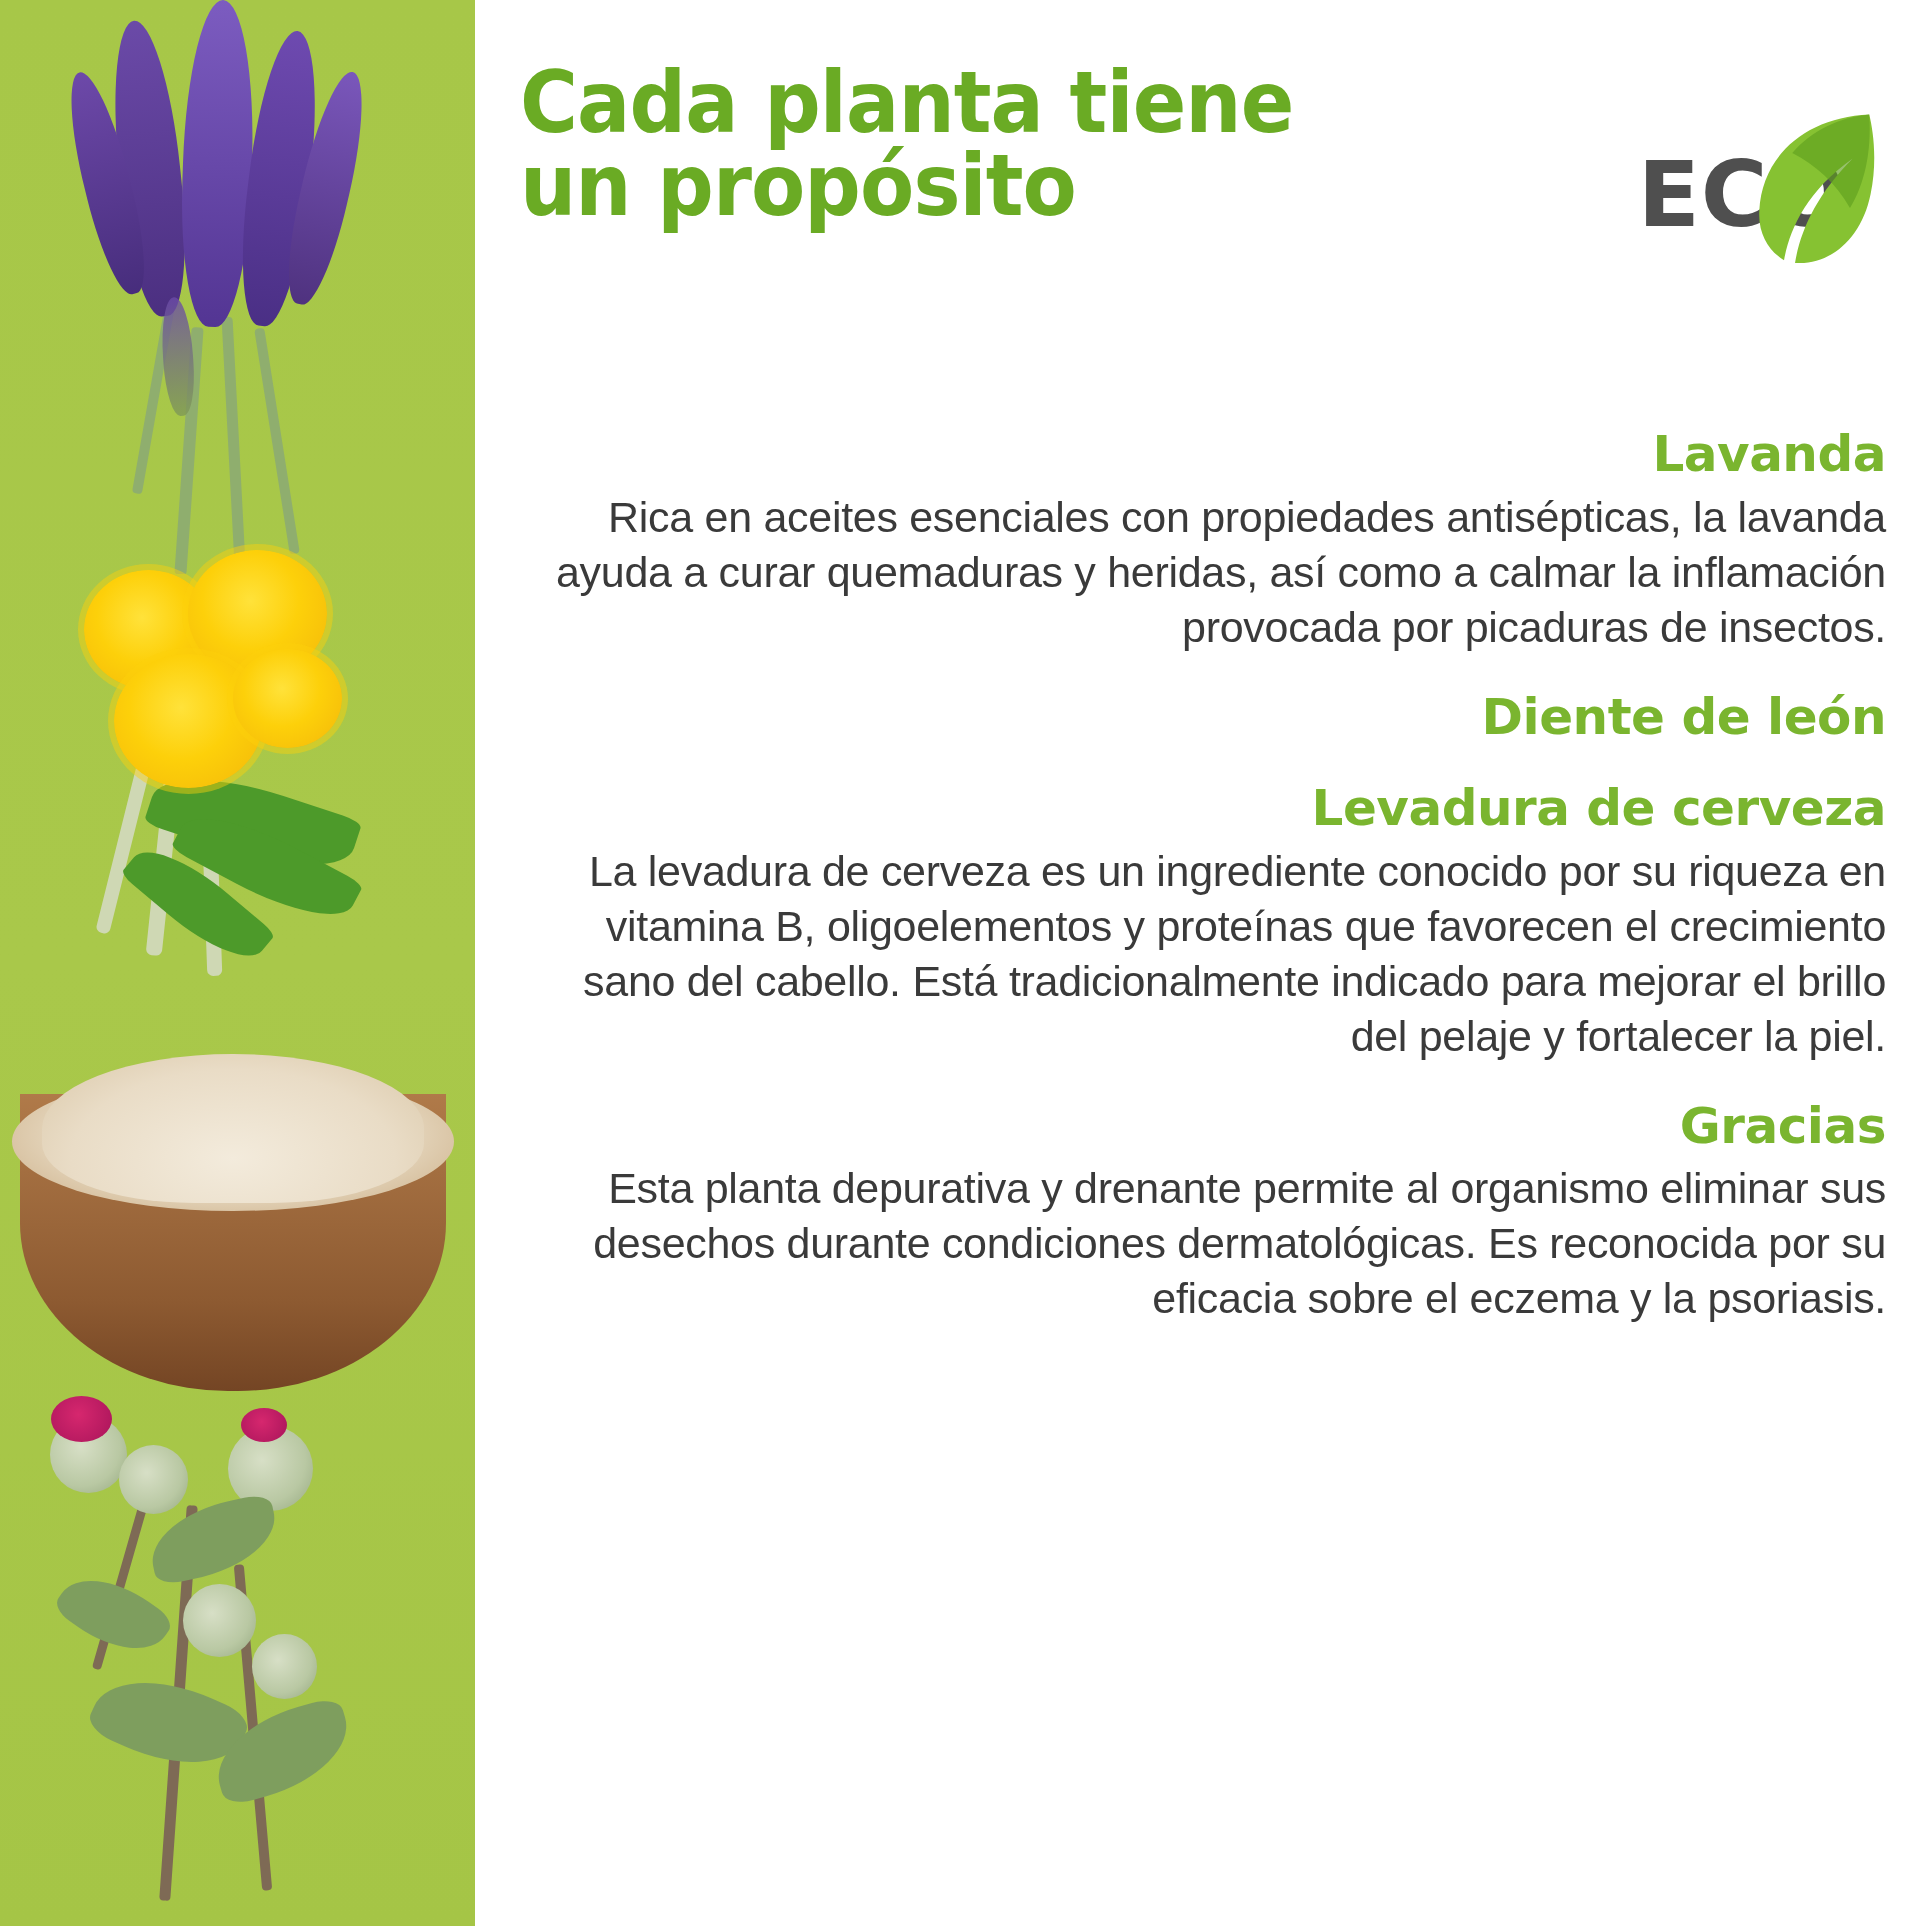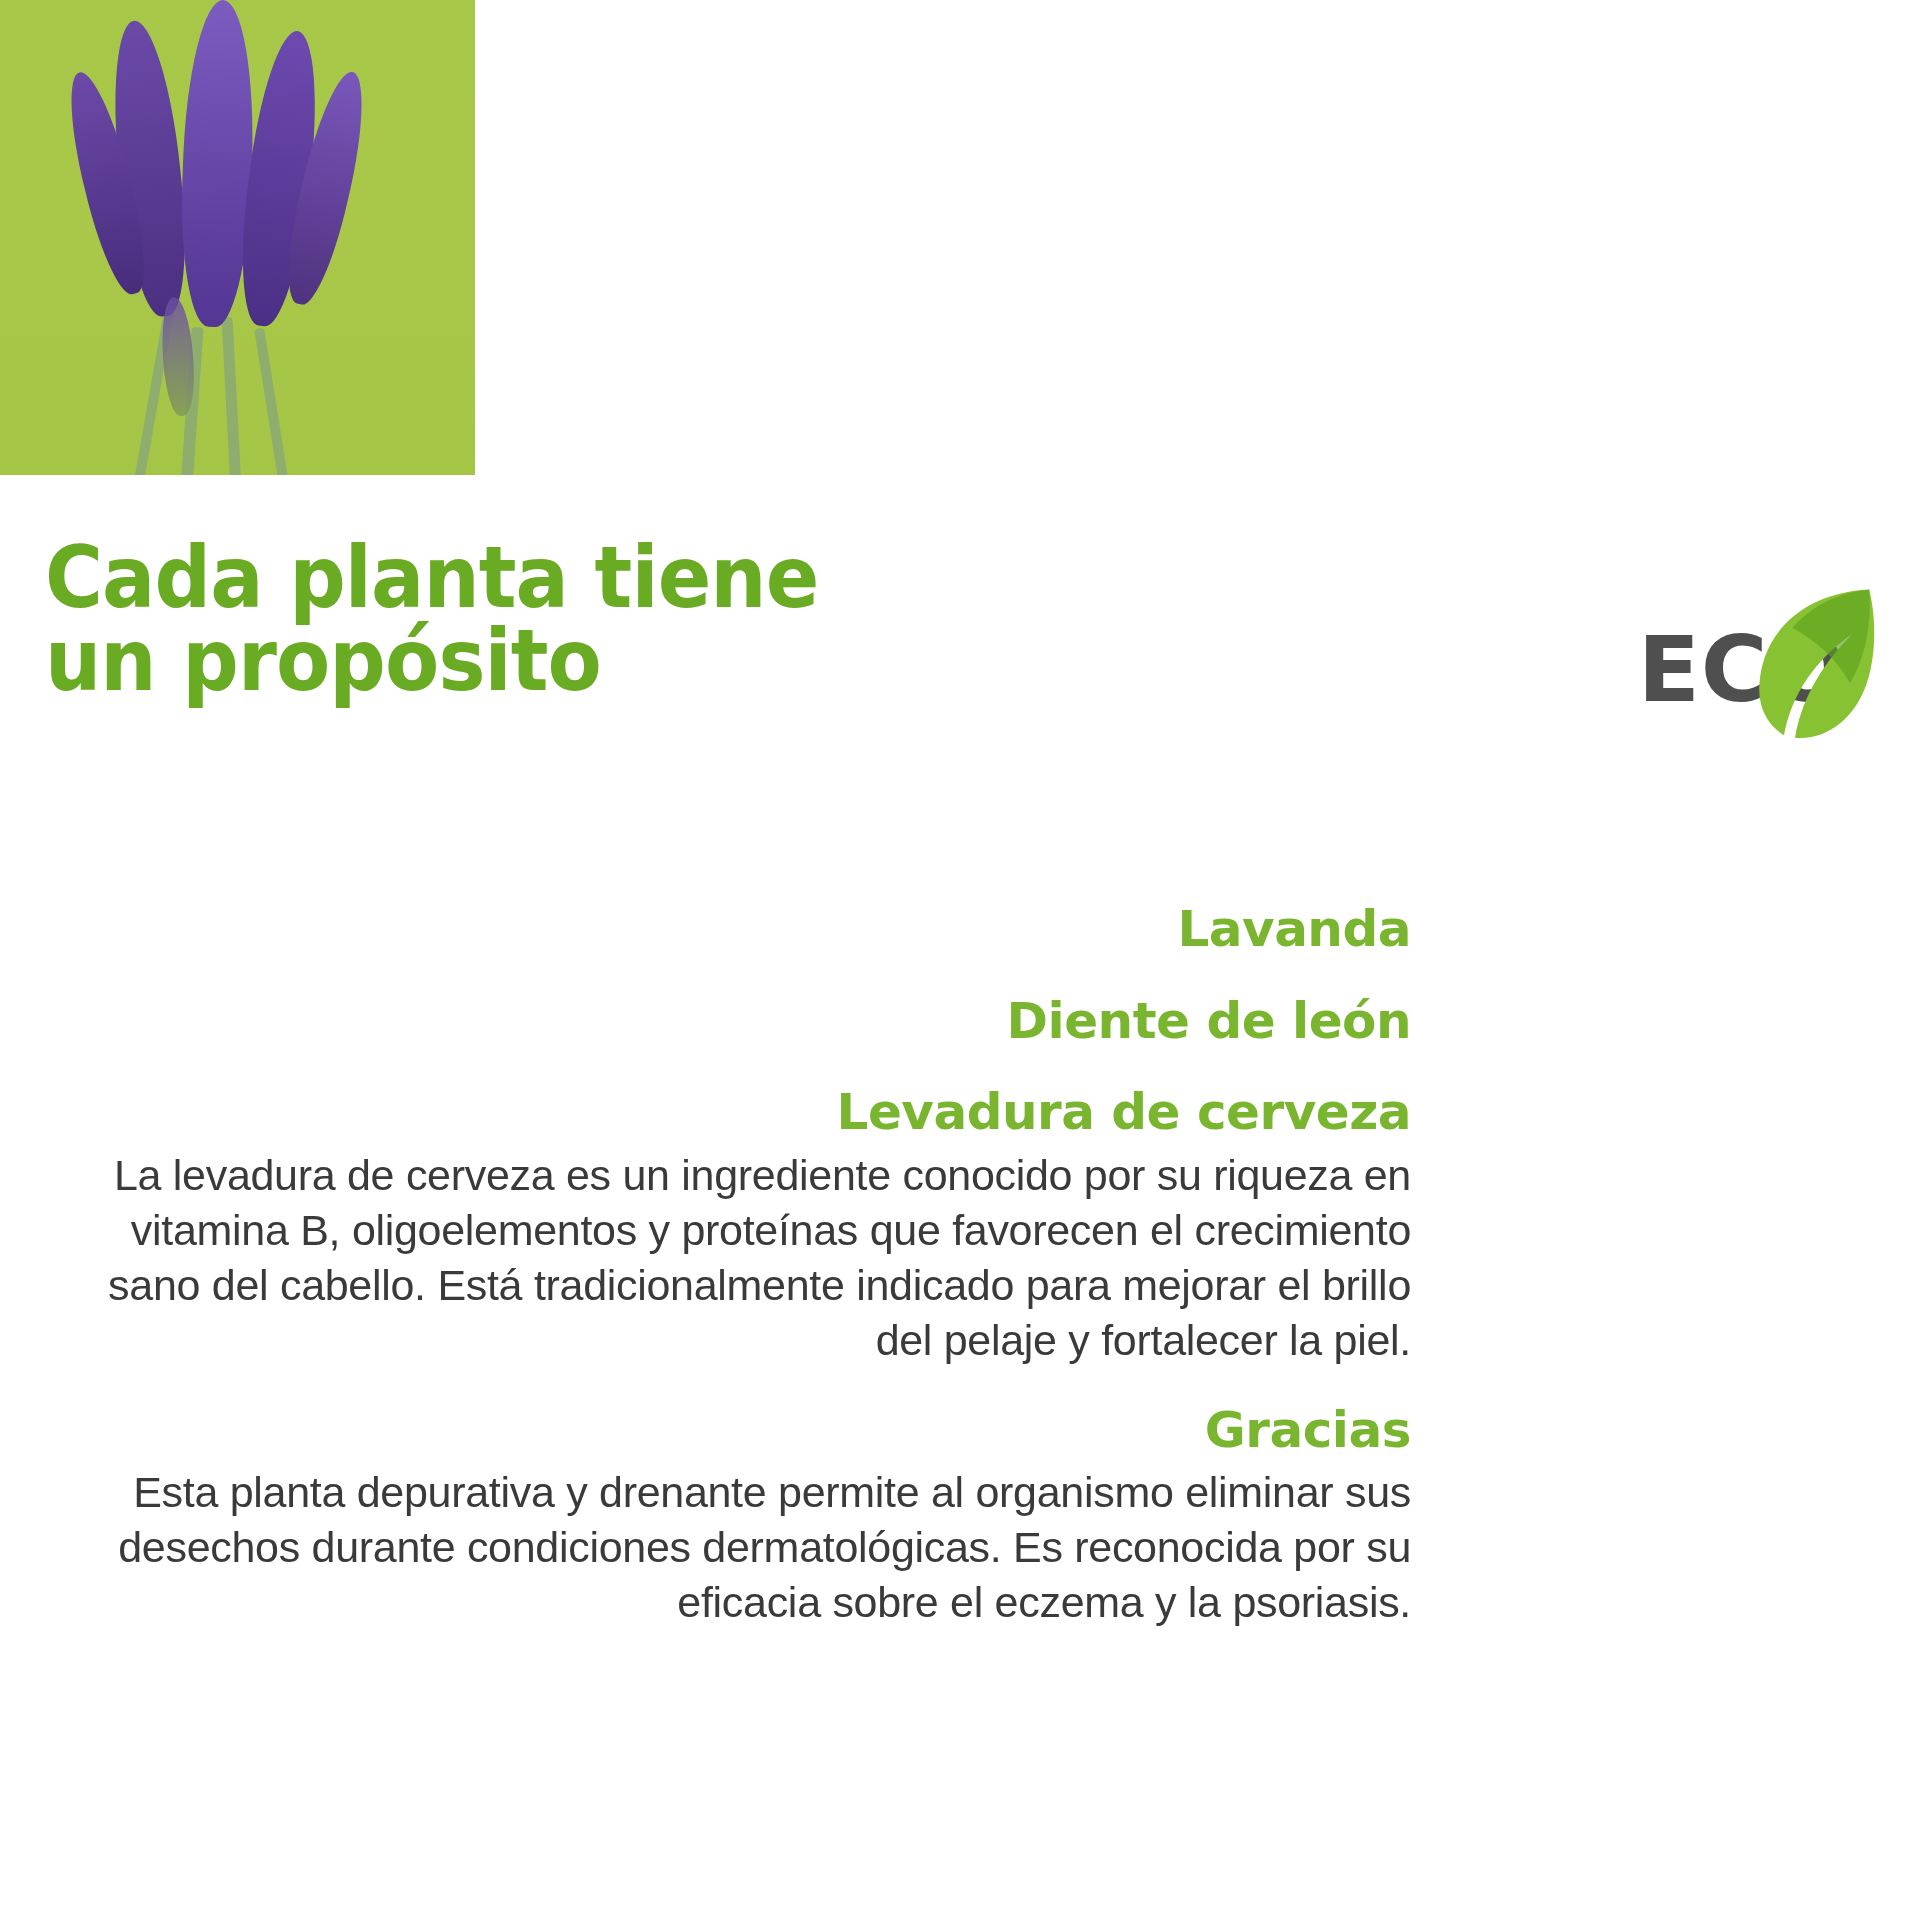--- a/index.html
+++ b/index.html
@@ -13,21 +13,20 @@
     font-family: "Liberation Sans", sans-serif;
     overflow: hidden;
   }
 
   #page {
     position: relative;
     width: 1927px;
     height: 1618px;
     background: #ffffff;
     display: flex;
-    flex-direction: column;
   }
 
   
   .left-col {
     position: relative;
     width: 475px;
     height: 1927px;
     background: #a9c84a;
     flex: 0 0 475px;
     overflow: hidden;
@@ -304,20 +303,21 @@
           <path d="M92 4 C46 6 14 34 12 74 C11 92 20 104 30 110 C34 88 46 60 80 36 C54 62 42 88 38 112 C62 114 86 96 93 62 C98 38 95 16 92 4 Z" fill="#86c232"></path>
           <path d="M92 4 C70 6 50 16 36 32 C52 40 68 54 78 72 C88 56 94 32 92 4 Z" fill="#5fa01f" opacity="0.65"></path>
         </svg>
       </div>
     </div>
 
     <div class="sections">
 
       <div class="section sec-gap-lg">
         <h2 class="sec-title">Lavanda</h2>
+        <p class="sec-body">Rica en aceites esenciales con propiedades antisépticas, la lavanda ayuda a curar quemaduras y heridas, así como a calmar la inflamación provocada por picaduras de insectos.</p>
       </div>
 
       <div class="section sec-gap-lg">
         <h2 class="sec-title">Diente de león</h2>
       </div>
 
       <div class="section sec-gap-lg">
         <h2 class="sec-title">Levadura de cerveza</h2>
         <p class="sec-body">La levadura de cerveza es un ingrediente conocido por su riqueza en vitamina B, oligoelementos y proteínas que favorecen el crecimiento sano del cabello. Está tradicionalmente indicado para mejorar el brillo del pelaje y fortalecer la piel.</p>
       </div>

